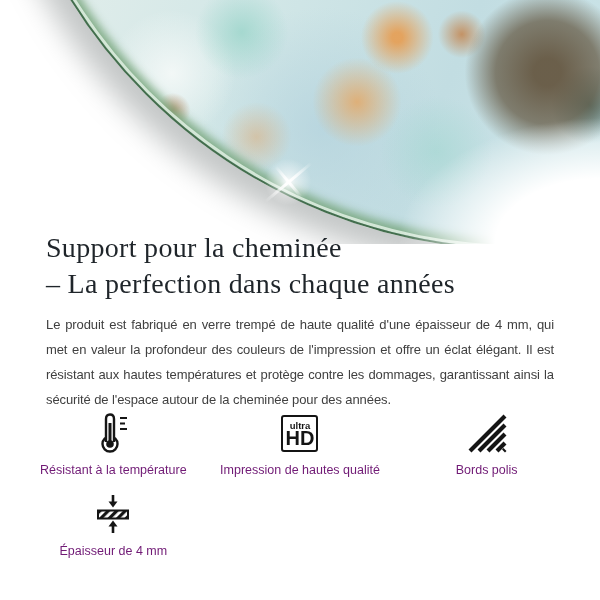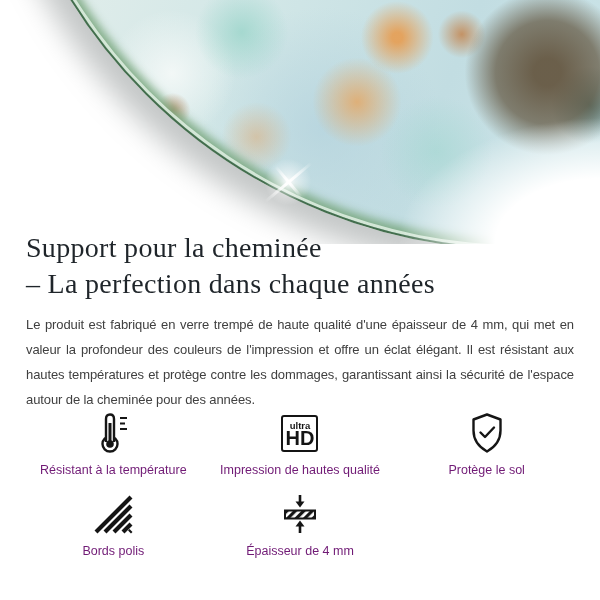--- a/index.html
+++ b/index.html
@@ -39,21 +39,21 @@
   .sparkle{
     position:absolute;left:258px;top:152px;width:60px;height:60px;transform:rotate(-40deg);
     background:radial-gradient(circle, rgba(255,255,255,0.95) 0%, rgba(255,255,255,0.55) 18%, rgba(255,255,255,0) 55%);
   }
   .sparkle::before{content:"";position:absolute;left:0;top:28.5px;width:60px;height:3px;
     background:linear-gradient(90deg,rgba(255,255,255,0),#fff 45%,#fff 55%,rgba(255,255,255,0));}
   .sparkle::after{content:"";position:absolute;left:28.5px;top:10px;width:3px;height:40px;
     background:linear-gradient(180deg,rgba(255,255,255,0),#fff 45%,#fff 55%,rgba(255,255,255,0));}
 
   
-  .content{position:relative;padding:0 26px;}
+  .content{position:relative;padding:0 46px;}
   .title{
     margin:-14px 0 0 0;
     font-family:"Liberation Serif","DejaVu Serif",serif;
     font-weight:400;font-size:28px;line-height:36px;color:#1f252a;letter-spacing:0.3px;
   }
   .title span{display:block;}
   .desc{
     margin:10px 0 0 0;font-size:13px;letter-spacing:-0.1px;
     line-height:25px;color:#404040;text-align:justify;
   }
@@ -111,29 +111,20 @@
     <div class="feature">
       <div class="icon-box">
         <div class="uhd-box">
           <span class="uhd-top">ultra</span>
           <span class="uhd-bottom">HD</span>
         </div>
       </div>
       <div class="feature-label">Impression de hautes qualité</div>
     </div>
 
-    <div class="feature">
-      <div class="icon-box">
-        <svg width="44" height="44" viewBox="0 0 44 44" fill="none">
-          <path d="M22 3.5 L35.5 8.5 V19.5 C35.5 29.5 30 36 22 40.5 C14 36 8.5 29.5 8.5 19.5 V8.5 Z" stroke="#151515" stroke-width="2.4" stroke-linejoin="round"></path>
-          <path d="M15.5 21.5 l4.5 4.5 l9 -9.5" stroke="#151515" stroke-width="2.4" stroke-linecap="round" stroke-linejoin="round"></path>
-        </svg>
-      </div>
-      <div class="feature-label">Protège le sol</div>
-    </div>
 
 
     <div class="feature">
       <div class="icon-box">
         <svg width="44" height="44" viewBox="0 0 44 44" fill="none">
           <path d="M5 40 L40 5 M14 40 L40 14 M23 40 L40 23 M32 40 L40 32 M38.5 40 L40 38.5" stroke="#151515" stroke-width="4.2"></path>
         </svg>
       </div>
       <div class="feature-label">Bords polis</div>
     </div>

